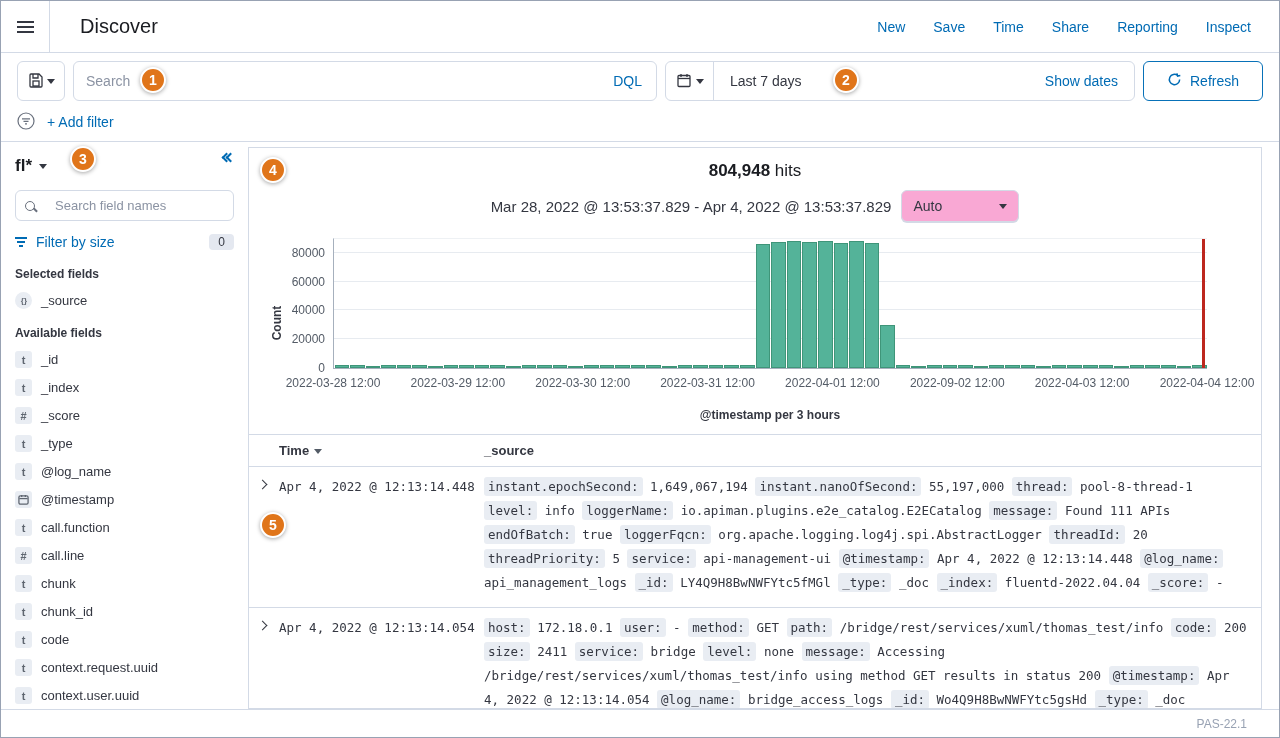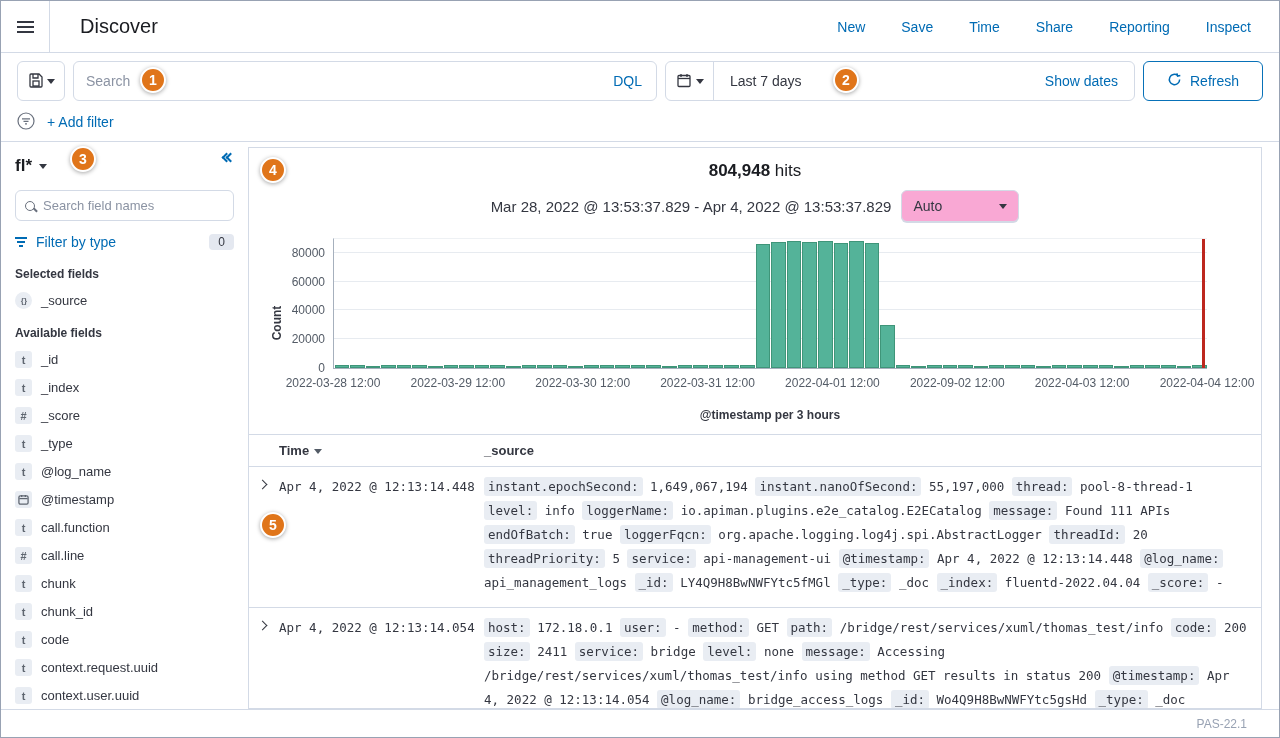--- a/index.html
+++ b/index.html
@@ -8,21 +8,21 @@
   a{text-decoration:none;color:#006BB4;}
   button{font-family:inherit;}
 
   
   .top-bar{height:52px;display:flex;align-items:center;border-bottom:1px solid #d3dae6;background:#fff;}
   .menu-btn{width:49px;height:100%;display:flex;align-items:center;justify-content:center;border:none;border-right:1px solid #d3dae6;background:#fff;cursor:pointer;}
   .burger{display:inline-block;width:17px;height:2px;background:#343741;position:relative;}
   .burger::before,.burger::after{content:"";position:absolute;left:0;width:17px;height:2px;background:#343741;}
   .burger::before{top:-5px}.burger::after{top:5px}
   .app-title{font-size:20px;color:#1a1c21;margin-left:30px;}
-  .top-nav{margin-left:auto;display:flex;gap:36px;padding-right:28px;}
+  .top-nav{margin-left:auto;display:flex;gap:28px;padding-right:28px;}
   .top-nav a{font-size:14px;}
 
   
   .query-bar{display:flex;gap:8px;padding:8px 16px;align-items:stretch;background:#fff;}
   .ctl{border:1px solid #d3dae6;border-radius:6px;background:#fff;height:40px;}
   .saved-query-btn{flex:0 0 48px;display:flex;align-items:center;justify-content:center;gap:3px;cursor:pointer;}
   .search-box{flex:1;display:flex;align-items:center;}
   .search-input{flex:1;border:none;outline:none;padding:0 12px;font-size:14px;background:transparent;color:#343741;}
   .search-input::placeholder{color:#8b93a3;}
   .dql-btn{border:none;background:none;color:#006BB4;font-size:14px;padding:0 14px;cursor:pointer;}
@@ -39,21 +39,21 @@
   
   .content{display:flex;height:567px;overflow:hidden;}
   .sidebar{flex:0 0 247px;padding:10px 14px 0;overflow:hidden;}
   .index-row{display:flex;align-items:flex-start;}
   .index-inner{display:flex;align-items:center;gap:7px;margin-top:4px;cursor:pointer;}
   .index-name{font-size:17px;font-weight:600;color:#1a1c21;}
   .caret{width:0;height:0;border-left:4px solid transparent;border-right:4px solid transparent;border-top:5px solid #343741;display:inline-block;}
   .dbl-chev{margin-left:auto;display:inline-flex;cursor:pointer;padding-top:2px;}
   .dbl-chev i{width:7px;height:7px;border-left:2px solid #006BB4;border-bottom:2px solid #006BB4;transform:rotate(45deg);display:inline-block;}
   .dbl-chev i+i{margin-left:-3px;}
-  .field-search{margin-top:14px;height:31px;border:1px solid #d3dae6;border-radius:6px;display:flex;align-items:center;padding:0 9px;gap:8px;background:#fff;}
+  .field-search{margin-top:14px;height:31px;border:1px solid #d3dae6;border-radius:6px;display:flex;align-items:center;padding:0 9px;gap:20px;background:#fff;}
   .field-search input{border:none;outline:none;flex:1;font-size:13px;background:transparent;color:#343741;}
   .field-search input::placeholder{color:#8b93a3;}
   .mag{display:inline-block;width:10px;height:10px;border:1.6px solid #69707D;border-radius:50%;position:relative;flex:0 0 auto;}
   .mag::after{content:"";position:absolute;width:5px;height:1.6px;background:#69707D;transform:rotate(45deg);right:-4px;bottom:-1px;}
   .filter-type-row{display:flex;align-items:center;gap:9px;margin-top:13px;cursor:pointer;}
   .funnel{display:inline-flex;flex-direction:column;gap:2px;align-items:center;}
   .funnel i{display:block;height:2px;background:#006BB4;}
   .funnel i:nth-child(1){width:12px}.funnel i:nth-child(2){width:8px}.funnel i:nth-child(3){width:4px}
   .filter-type-label{color:#006BB4;font-size:14px;}
   .count-pill{margin-left:auto;background:#e4e8f0;border-radius:4px;padding:1px 9px;font-size:12px;color:#343741;}
@@ -195,21 +195,21 @@
       <span class="mag"></span>
       <input value="" placeholder="Search field names" style="">
     </div>
 
     <div class="filter-type-row">
       <span class="funnel">
           <i></i>
           <i></i>
           <i></i>
         </span>
-      <span class="filter-type-label">Filter by type</span>
+      <span class="filter-type-label">Filter by size</span>
       <span class="count-pill">0</span>
     </div>
 
     <div class="field-section-title">Selected fields</div>
     <div>
         <div class="field-item">
           <span class="fi fi-source">{ }</span>
           <span class="field-name">_source</span>
         </div>
       </div>

